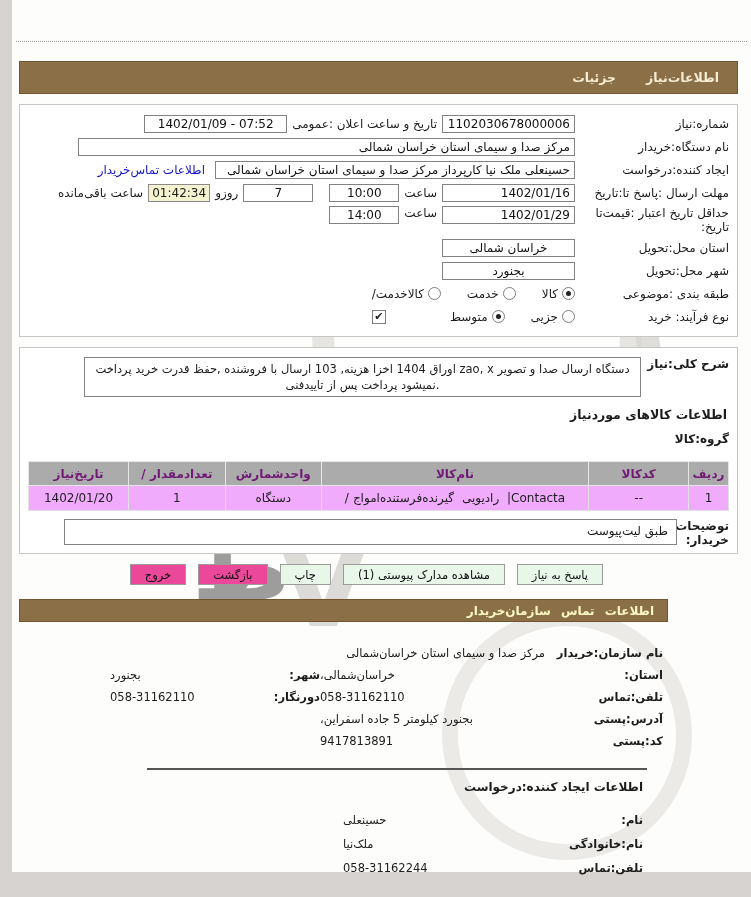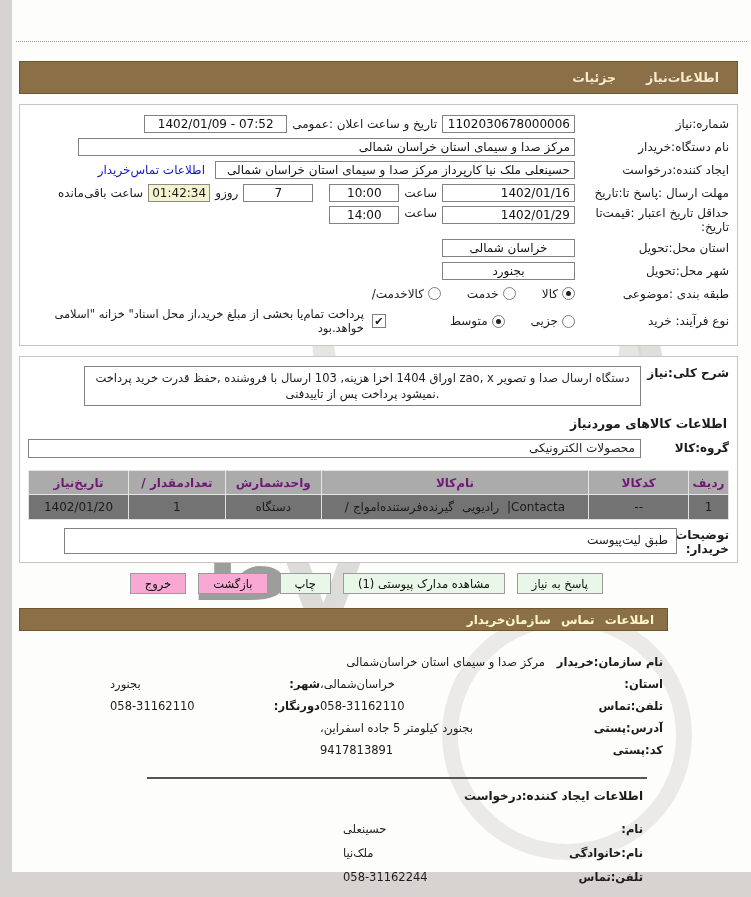--- a/index.html
+++ b/index.html
@@ -85,41 +85,41 @@
   }
   .subhead { font-weight:bold; font-size:12.5px; margin:10px 2px 8px; }
   .groupbox { flex:1; height:19px; border:1px solid #828282; padding:0 5px; line-height:17px; }
 
   table.items { border-collapse:collapse; width:701px; margin:12px auto 4px; }
   table.items th {
     background:#ababab; color:#701a75; font-weight:bold; font-size:12px; height:24px;
     border:1px solid #e6e6e6; text-align:center;
   }
   table.items td {
-    background:#737373; font-size:12px; height:25px; text-align:center;
+    background:#f0abfc; font-size:12px; height:25px; text-align:center;
     border:1px solid #e0e0e0;
   }
   .c-idx{width:40px;} .c-code{width:100px;} .c-name{width:268px;} .c-unit{width:96px;} .c-qty{width:97px;} .c-date{width:100px;}
   .name-cell { direction:ltr; }
   .name-cell bdi { margin:0 2px; }
 
   .notes-row { display:flex; align-items:flex-start; margin-top:8px; }
   .notes-lbl { width:52px; flex:0 0 52px; font-weight:bold; line-height:14px; }
   .notesbox {
     flex:1; height:26px; border:1px solid #828282; padding:4px 8px 0 8px; margin-left:36px;
   }
 
   
   .btnrow { display:flex; gap:12px; margin:10px 148px 0 0; align-items:center; }
   .btn {
     height:21px; border:1px solid #9b9b9b; font-family:inherit; font-size:11.5px;
     padding:0 14px; cursor:pointer; color:#111;
   }
   .btn.green { background:#e9f7e9; }
-  .btn.pink { background:#f9a8d4; }
+  .btn.pink { background:#ec4899; }
 
   
   .bar2 {
     margin:14px 83px 0 7px; height:23px; background:#8b6f47; border:1px solid #70552f;
     display:flex; align-items:center; padding:0 13px;
   }
   .bar2 span { color:#fef9c3; font-weight:bold; font-size:12px; word-spacing:6px; }
 
   .contact { margin:20px 88px 0 0; }
   .c-row { display:flex; align-items:center; height:22px; }
@@ -211,33 +211,31 @@
       </div>
       <div class="row">
         <span class="lbl">نوع فرآیند: خرید</span>
         <span class="radio"></span>
         <span class="opt">جزیی</span>
         <span class="radio checked"></span>
         <span class="opt">متوسط</span>
         <span class="checkbox">
           <span class="check-glyph">✔</span>
         </span>
-        <span class="note-sentence">پرداخت تمام‌یا بخشی از مبلغ خرید،از محل اسناد" خزانه "اسلامی خواهد.بود</span>
       </div>
     </div>
 
     <div class="sect">
       <div class="row top">
         <span class="desc-lbl">شرح کلی:نیاز</span>
         <div class="descbox">دستگاه ارسال صدا و تصویر   zao, x اوراق 1404 اخزا هزینه, 103 ارسال با فروشنده ,حفظ قدرت خرید پرداخت .نمیشود پرداخت پس از تاییدفنی</div>
       </div>
       <div class="subhead">اطلاعات  کالاهای موردنیاز</div>
       <div class="row">
         <span class="desc-lbl">گروه:کالا</span>
-        <div class="groupbox">محصولات الکترونیکی</div>
       </div>
 
       <table class="items">
         <thead>
           <tr>
             <th class="c-idx">ردیف</th>
             <th class="c-code">کدکالا</th>
             <th class="c-name">نام‌کالا</th>
             <th class="c-unit">واحدشمارش</th>
             <th class="c-qty">تعدادمقدار /</th>

